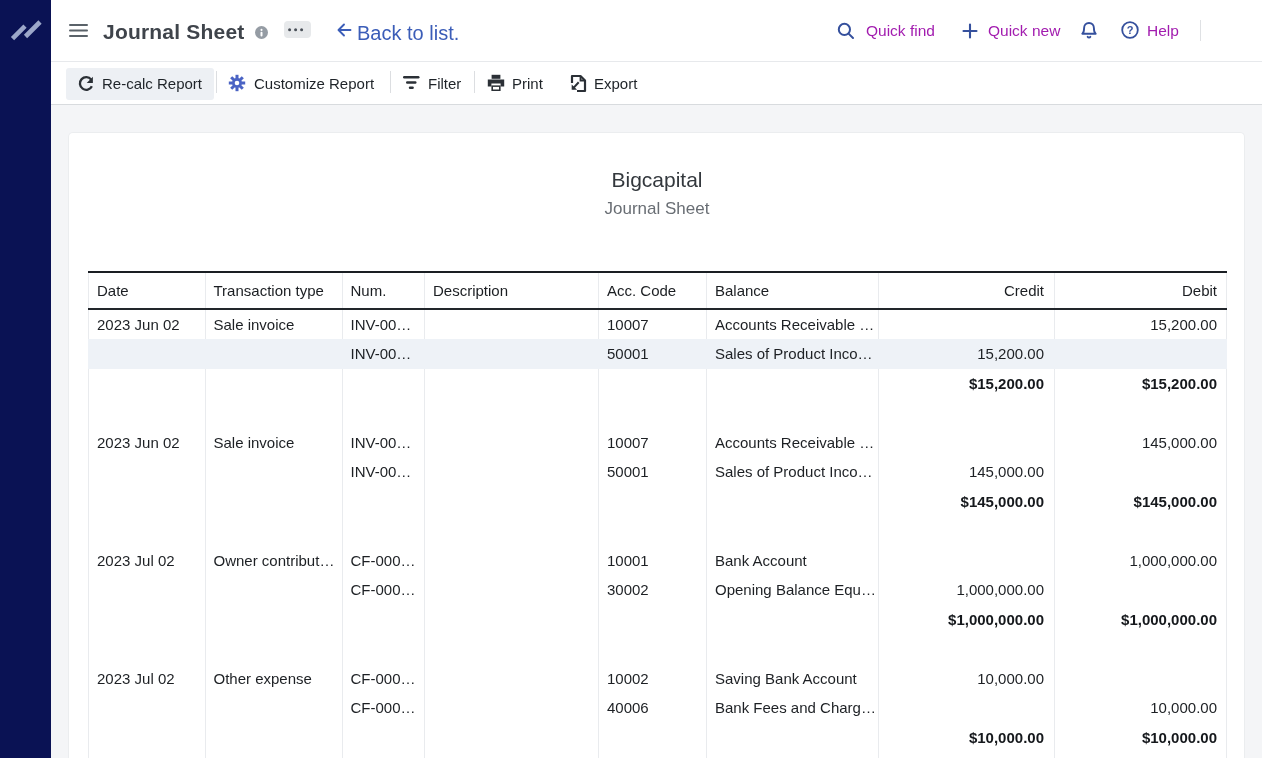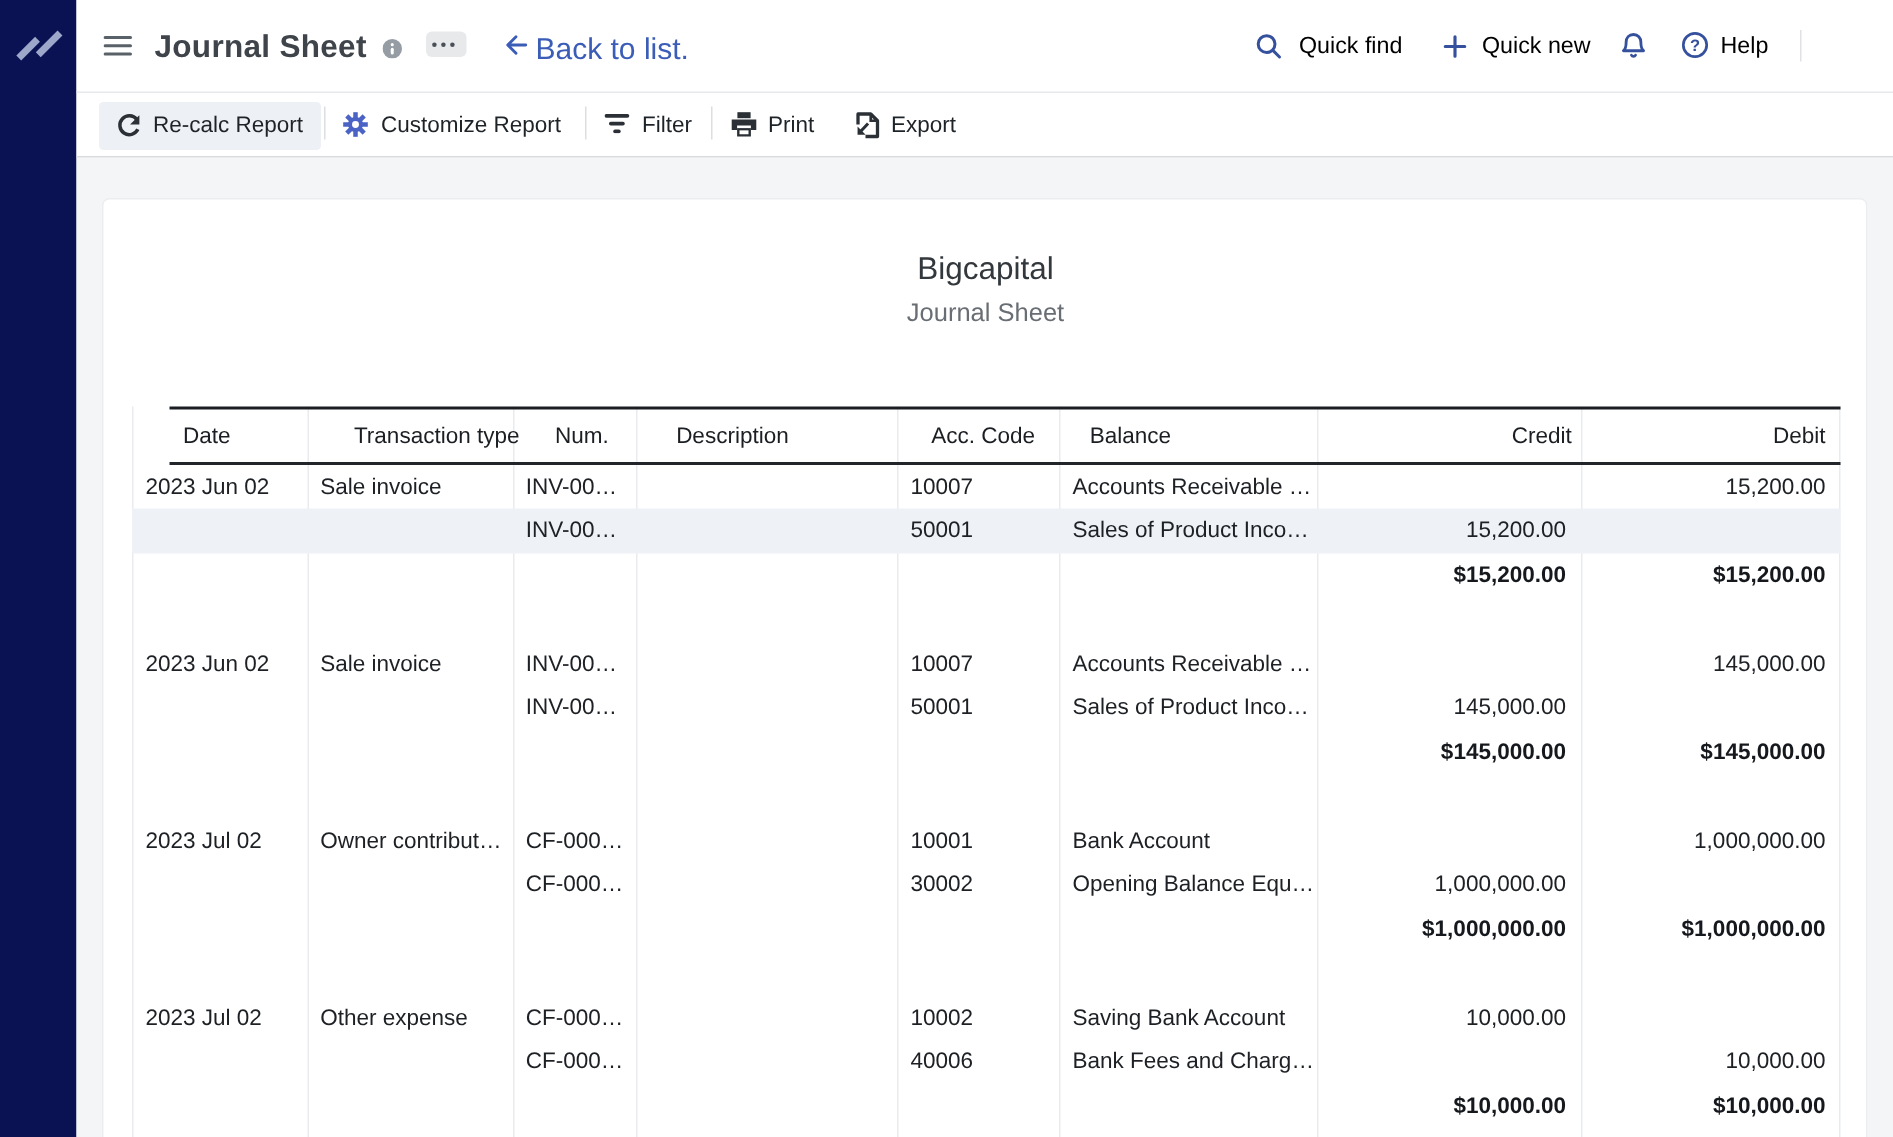--- a/index.html
+++ b/index.html
@@ -11,30 +11,30 @@
 #toolbar { left:51px; top:62px; width:1211px; height:43px; background:#fff; border-bottom:1px solid #d8dbde; }
 #content { left:51px; top:105px; width:1211px; height:653px; background:#f4f5f7; }
 #card { left:68px; top:132px; width:1177px; height:626px; background:#fff; border:1px solid #ebedef; border-radius:5px 5px 0 0; border-bottom:none; }
 .ttl { left:52px; width:1210px; text-align:center; color:#32373c; }
 #t1 { top:169px; font-size:21px; line-height:22px; color:#33383d; }
 #t2 { top:200px; font-size:17px; line-height:18px; color:#696e74; }
 #t3 { top:229px; font-size:15px; line-height:16px; color:#54585d; }
 
 #tbl { left:88px; top:271px; width:1139px; height:488px; }
 .vline { position:absolute; top:0; bottom:0; width:1px; background:#e9ebee; }
-#thead { position:relative; display:flex; height:38.5px; border-top:2px solid #1a1e23; border-bottom:2px solid #22262b; align-items:center; font-size:15px; color:#1b1e22;margin-left:25px; }
+#thead { position:relative; display:flex; height:38.5px; border-top:2px solid #1a1e23; border-bottom:2px solid #22262b; align-items:center; font-size:15px; color:#1b1e22; }
 .row { position:relative; display:flex; height:29.5px; align-items:center; font-size:15px; color:#1d2024; }
 .row.hl { background:#eef2f7; }
 .row.tot .c7, .row.tot .c8 { font-weight:bold; color:#15181c; }
 .c1{width:116.5px;} .c2{width:137px;} .c3{width:82.5px;} .c4{width:174px;}
 .c5{width:108px;} .c6{width:172px;} .c7{width:176px;} .c8{width:173px;}
 .c1,.c2,.c3,.c4,.c5,.c6 { padding-left:9px; overflow:hidden; white-space:nowrap; }
 .c7,.c8 { padding-right:10px; text-align:right; white-space:nowrap; }
 
-.navtext { font-size:15.5px; color:#000000; }
+.navtext { font-size:15.5px; color:#a21caf; }
 svg { display:block; }
 </style>
 </head>
 <body>
 <div id="page">
   <div class="abs" id="sidebar">
     <svg class="abs" style="left:9px;top:18px;" width="35" height="25" viewBox="0 0 35 25">
       <line x1="3.5" y1="20.7" x2="16" y2="8.2" stroke="#9ca7c9" stroke-width="4.6"></line>
       <line x1="16.5" y1="18.5" x2="31" y2="4" stroke="#9ca7c9" stroke-width="4.6"></line>
     </svg>

